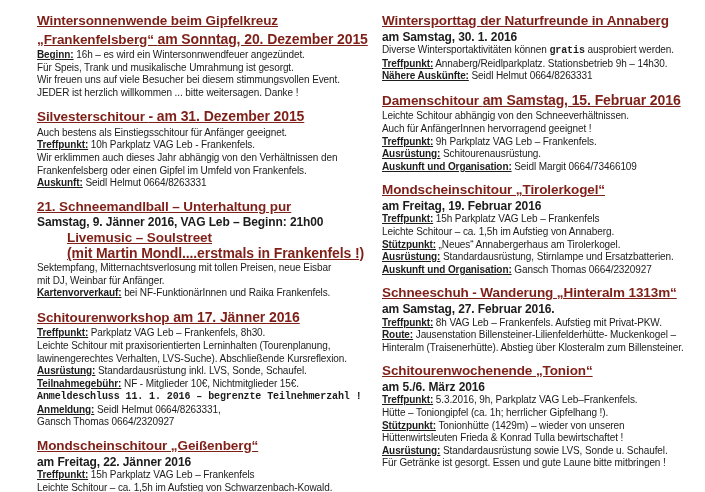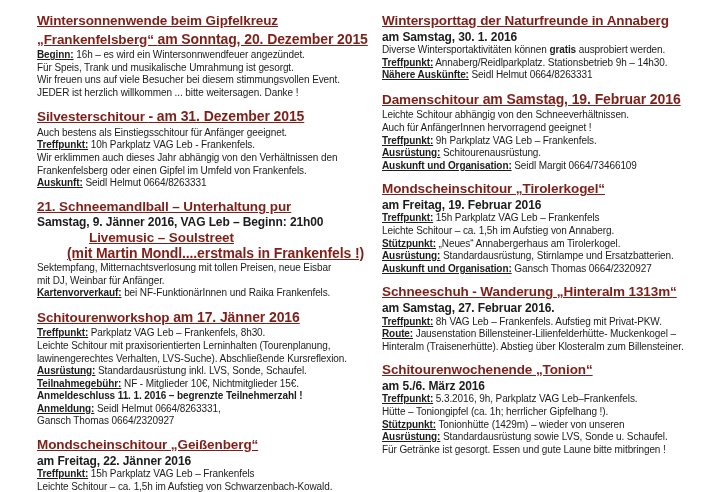--- a/index.html
+++ b/index.html
@@ -33,21 +33,21 @@
 
   .line {
     font-size: 10px;
     line-height: 12.6px;
     letter-spacing: -0.1px;
   }
   .ln-h { line-height: 16.5px; }
 
   .st-plain  { }
   .st-label  { font-weight: bold; text-decoration: underline; }
-  .st-bold   { font-weight: bold; }
+  .st-bold   { font-weight: bold; font-family: Liberation Mono, monospace; }
   .st-date   { font-weight: bold; font-size: 12px;   line-height: 13.5px; }
   .st-datelg { font-weight: bold; font-size: 12px; }
   .st-hlg {
     font-weight: bold;
     text-decoration: underline;
     color: var(--heading-color, #7e1f18);
     font-size: 13.5px;
   }
   .st-hsm {
     font-weight: bold;
@@ -74,21 +74,21 @@
         <div class="line ln-h"><span class="st-hlg">Silvesterschitour </span><span class="st-hsm">- am 31. Dezember 2015</span></div>
         <div class="line"><span class="st-plain">Auch bestens als Einstiegsschitour für Anfänger geeignet.</span></div>
         <div class="line"><span class="st-label">Treffpunkt:</span><span class="st-plain"> 10h Parkplatz VAG Leb - Frankenfels.</span></div>
         <div class="line"><span class="st-plain">Wir erklimmen auch dieses Jahr abhängig von den Verhältnissen den</span></div>
         <div class="line"><span class="st-plain">Frankenfelsberg oder einen Gipfel im Umfeld von Frankenfels.</span></div>
         <div class="line"><span class="st-label">Auskunft:</span><span class="st-plain"> Seidl Helmut 0664/8263331</span></div>
       </div>
       <div class="section">
         <div class="line ln-h"><span class="st-hlg">21. Schneemandlball – Unterhaltung pur</span></div>
         <div class="line"><span class="st-datelg">Samstag, 9. Jänner 2016, VAG Leb – Beginn: 21h00</span></div>
-        <div class="line ln-h" style="margin-left: 52px; text-decoration: underline;"><span class="st-hlg">Livemusic – Soulstreet</span></div>
+        <div class="line ln-h" style="margin-left: 30px; text-decoration: underline;"><span class="st-hlg">Livemusic – Soulstreet</span></div>
         <div class="line" style="margin-left: 30px;"><span class="st-hsm">(mit Martin Mondl....erstmals in Frankenfels !)</span></div>
         <div class="line"><span class="st-plain">Sektempfang, Mitternachtsverlosung mit tollen Preisen, neue Eisbar</span></div>
         <div class="line"><span class="st-plain">mit DJ, Weinbar für Anfänger.</span></div>
         <div class="line"><span class="st-label">Kartenvorverkauf:</span><span class="st-plain"> bei NF-FunktionärInnen und Raika Frankenfels.</span></div>
       </div>
       <div class="section">
         <div class="line ln-h"><span class="st-hlg">Schitourenworkshop </span><span class="st-hsm">am 17. Jänner 2016</span></div>
         <div class="line"><span class="st-label">Treffpunkt:</span><span class="st-plain"> Parkplatz VAG Leb – Frankenfels, 8h30.</span></div>
         <div class="line"><span class="st-plain">Leichte Schitour mit praxisorientierten Lerninhalten (Tourenplanung,</span></div>
         <div class="line"><span class="st-plain">lawinengerechtes Verhalten, LVS-Suche). Abschließende Kursreflexion.</span></div>
@@ -108,21 +108,21 @@
     </div>
   <div class="col col-right" id="col-right">
       <div class="section">
         <div class="line ln-h"><span class="st-hlg">Wintersporttag der Naturfreunde in Annaberg</span></div>
         <div class="line"><span class="st-date">am Samstag, 30. 1. 2016</span></div>
         <div class="line"><span class="st-plain">Diverse Wintersportaktivitäten können </span><span class="st-bold">gratis</span><span class="st-plain"> ausprobiert werden.</span></div>
         <div class="line"><span class="st-label">Treffpunkt:</span><span class="st-plain"> Annaberg/Reidlparkplatz. Stationsbetrieb 9h – 14h30.</span></div>
         <div class="line"><span class="st-label">Nähere Auskünfte:</span><span class="st-plain"> Seidl Helmut 0664/8263331</span></div>
       </div>
       <div class="section">
-        <div class="line ln-h"><span class="st-hlg">Damenschitour </span><span class="st-hsm">am Samstag, 19. Februar 2016</span></div>
+        <div class="line ln-h"><span class="st-hlg">Damenschitour </span><span class="st-hsm">am Samstag, 15. Februar 2016</span></div>
         <div class="line"><span class="st-plain">Leichte Schitour abhängig von den Schneeverhältnissen.</span></div>
         <div class="line"><span class="st-plain">Auch für AnfängerInnen hervorragend geeignet !</span></div>
         <div class="line"><span class="st-label">Treffpunkt:</span><span class="st-plain"> 9h Parkplatz VAG Leb – Frankenfels.</span></div>
         <div class="line"><span class="st-label">Ausrüstung:</span><span class="st-plain"> Schitourenausrüstung.</span></div>
         <div class="line"><span class="st-label">Auskunft und Organisation:</span><span class="st-plain"> Seidl Margit 0664/73466109</span></div>
       </div>
       <div class="section">
         <div class="line ln-h"><span class="st-hlg">Mondscheinschitour „Tirolerkogel“</span></div>
         <div class="line"><span class="st-date">am Freitag, 19. Februar 2016</span></div>
         <div class="line"><span class="st-label">Treffpunkt:</span><span class="st-plain"> 15h Parkplatz VAG Leb – Frankenfels</span></div>
@@ -137,17 +137,18 @@
         <div class="line"><span class="st-label">Treffpunkt:</span><span class="st-plain"> 8h VAG Leb – Frankenfels. Aufstieg mit Privat-PKW.</span></div>
         <div class="line"><span class="st-label">Route:</span><span class="st-plain"> Jausenstation Billensteiner-Lilienfelderhütte- Muckenkogel –</span></div>
         <div class="line"><span class="st-plain">Hinteralm (Traisenerhütte). Abstieg über Klosteralm zum Billensteiner.</span></div>
       </div>
       <div class="section">
         <div class="line ln-h"><span class="st-hlg">Schitourenwochenende „Tonion“</span></div>
         <div class="line"><span class="st-date">am 5./6. März 2016</span></div>
         <div class="line"><span class="st-label">Treffpunkt:</span><span class="st-plain"> 5.3.2016, 9h, Parkplatz VAG Leb–Frankenfels.</span></div>
         <div class="line"><span class="st-plain">Hütte – Toniongipfel (ca. 1h; herrlicher Gipfelhang !).</span></div>
         <div class="line"><span class="st-label">Stützpunkt:</span><span class="st-plain"> Tonionhütte (1429m) – wieder von unseren</span></div>
+        <div class="line"><span class="st-plain">Hüttenwirtsleuten Frieda &amp; Konrad Tulla bewirtschaftet !</span></div>
         <div class="line"><span class="st-label">Ausrüstung:</span><span class="st-plain"> Standardausrüstung sowie LVS, Sonde u. Schaufel.</span></div>
         <div class="line"><span class="st-plain">Für Getränke ist gesorgt. Essen und gute Laune bitte mitbringen !</span></div>
       </div>
     </div>
 </div>
 
 </body></html>

